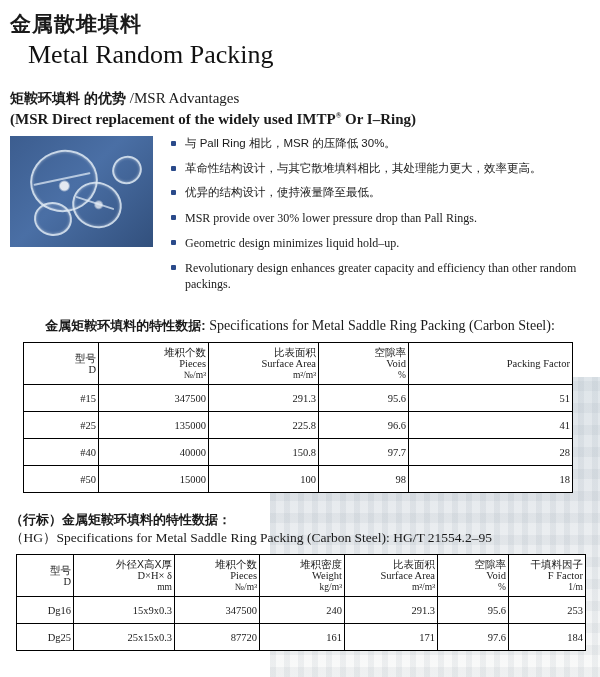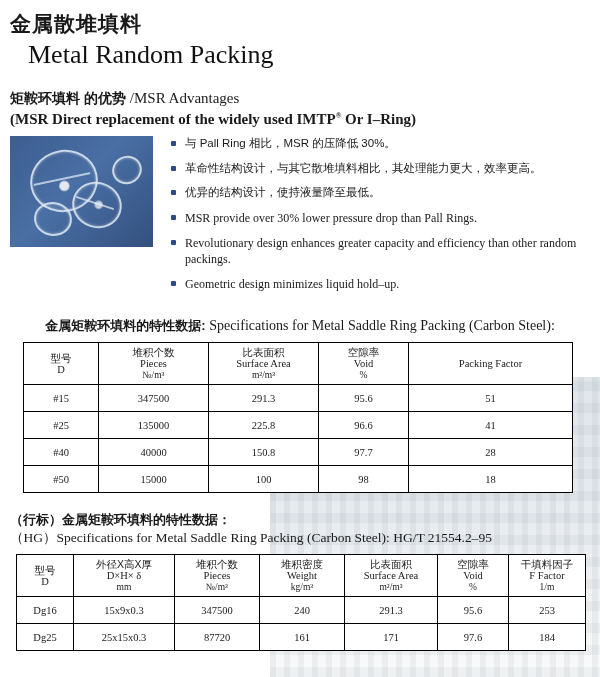--- a/index.html
+++ b/index.html
@@ -82,21 +82,21 @@
   .tbl-title2{margin-top:18px;font-size:13px;font-weight:bold;}
   .tbl-title2 .line2{font-family:"Liberation Serif", serif;font-weight:normal;font-size:13.5px;}
 
   table{
     border-collapse:collapse;margin-top:7px;background:#fff;
     font-size:10.5px;
   }
   table.t1{width:550px;margin-left:13px;}
   table.t2{width:570px;margin-left:6px;}
   table th,table td{
-    border:1px solid #000;text-align:center;vertical-align:middle;
+    border:1px solid #000;text-align:right;vertical-align:middle;
     padding:3px 2px;
   }
   table th{font-weight:normal;line-height:1.15;}
   table th .cn{font-size:10.5px;}
   table th .en{font-family:"Liberation Serif", serif;font-size:10.5px;}
   table th .unit{font-family:"Liberation Serif", serif;font-size:9.5px;}
   table td{font-family:"Liberation Serif", serif;font-size:10.5px;height:20px;}
   sup{font-size:7.5px;}
 </style>
 </head>
@@ -124,22 +124,22 @@
       <div class="ring r3"></div>
       <div class="ring r4"></div>
       <div class="bar b1"></div>
       <div class="bar b2"></div>
     </div>
     <ul class="adv">
       <li>与 Pall Ring 相比，MSR 的压降低 30%。</li>
       <li>革命性结构设计，与其它散堆填料相比，其处理能力更大，效率更高。</li>
       <li>优异的结构设计，使持液量降至最低。</li>
       <li class="en">MSR provide over 30% lower pressure drop than Pall Rings.</li>
+      <li class="en">Geometric design minimizes liquid hold–up.</li>
       <li class="en">Revolutionary design enhances greater capacity and efficiency than other random packings.</li>
-      <li class="en">Geometric design minimizes liquid hold–up.</li>
     </ul>
   </div>
 
   <div class="tbl-title">
     <span>金属矩鞍环填料的特性数据:</span>
     <span class="en">Specifications for Metal Saddle Ring Packing (Carbon Steel):</span>
   </div>
 
   <table class="t1">
     <thead>

